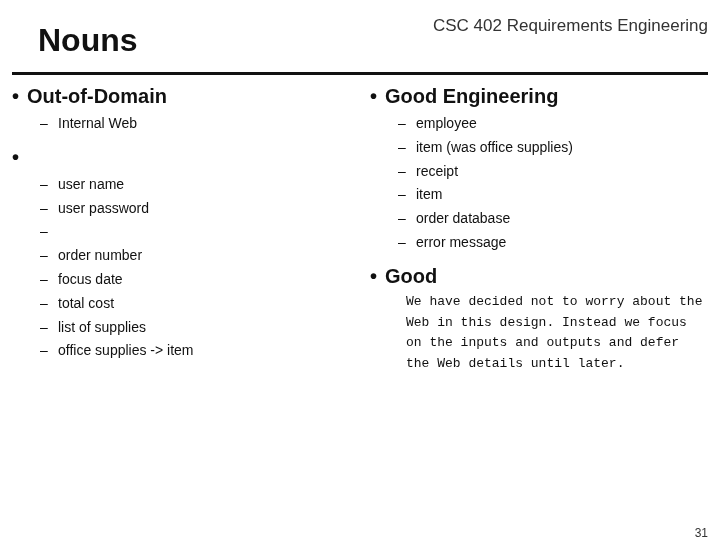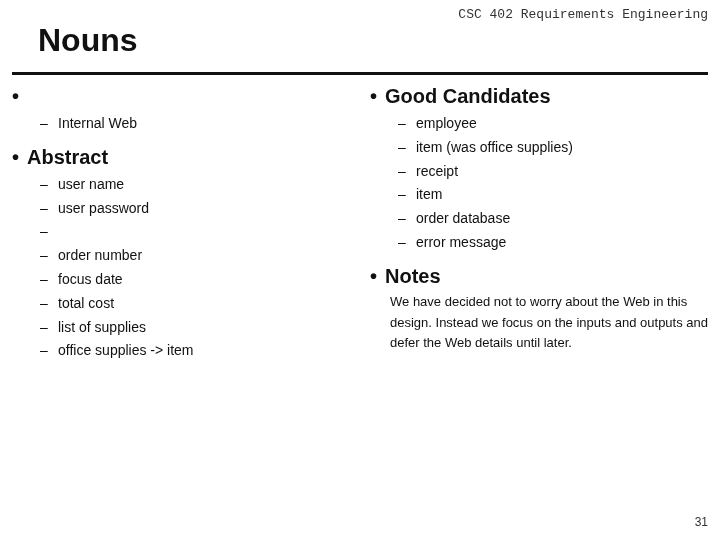--- a/index.html
+++ b/index.html
@@ -7,25 +7,24 @@
       width: 720px;
       height: 540px;
       background: #fff;
       font-family: Arial, Helvetica, sans-serif;
       position: relative;
       overflow: hidden;
     }
 
     .header-bar {
       position: absolute;
-      top: 7px;
-      right: 12px;
-      font-size: 13px;
+      top: 16px;
+      right: 12px;
+      font-size: 17px;
       color: #333;
-      font-family: Liberation Mono, monospace;
     }
 
     .page-title {
       position: absolute;
       top: 22px;
       left: 38px;
       font-size: 32px;
       font-weight: bold;
       color: #111;
     }
@@ -105,57 +104,58 @@
       display: flex;
       align-items: baseline;
       gap: 8px;
       margin-bottom: 4px;
     }
 
     .notes-body {
       font-size: 13px;
       color: #111;
       line-height: 1.6;
-      margin-left: 20px;
+      margin-left: 36px;
+      font-family: Liberation Mono, monospace;
     }
 
     .page-number {
       position: absolute;
-      bottom: 11px;
+      bottom: 0;
       right: 12px;
       font-size: 12px;
       color: #333;
     }
   </style>
 </head>
 <body>
 
 <div class="header-bar">CSC 402 Requirements Engineering</div>
 
 <div class="page-title">Nouns</div>
 
 <div class="divider"></div>
 
 <div class="content-area">
 
   <div class="left-col">
 
     <div class="bullet-heading">
       <span class="bullet-dot">•</span>
+      <span>Out-of-Domain</span>
     </div>
     <ul class="sub-list">
       <li>
         <span class="dash">–</span>
         <span>Internal Web</span>
       </li>
     </ul>
 
     <div class="bullet-heading">
       <span class="bullet-dot">•</span>
-      <span>Abstract</span>
     </div>
     <ul class="sub-list" id="abstract-list">
     <li>
           <span class="dash">–</span>
           <span>user name</span>
         </li>
         <li>
           <span class="dash">–</span>
           <span>user password</span>
         </li>
@@ -182,21 +182,21 @@
           <span class="dash">–</span>
           <span>office supplies -&gt; item</span>
         </li>
       </ul>
   </div>
 
   <div class="right-col">
 
     <div class="bullet-heading">
       <span class="bullet-dot">•</span>
-      <span>Good Candidates</span>
+      <span>Good Engineering</span>
     </div>
     <ul class="sub-list" id="good-candidates-list">
     <li>
           <span class="dash">–</span>
           <span>employee</span>
         </li>
         <li>
           <span class="dash">–</span>
           <span>item (was office supplies)</span>
         </li>
@@ -214,21 +214,21 @@
         </li>
         <li>
           <span class="dash">–</span>
           <span>error message</span>
         </li>
       </ul>
 
     <div class="notes-section">
       <div class="notes-heading">
         <span class="bullet-dot">•</span>
-        <span>Notes</span>
+        <span>Good</span>
       </div>
       <div class="notes-body">We have decided not to worry about the Web in this design. Instead we focus on the inputs and outputs and defer the Web details until later.</div>
     </div>
 
   </div>
 </div>
 
 <div class="page-number">31</div>
 
 </body></html>

